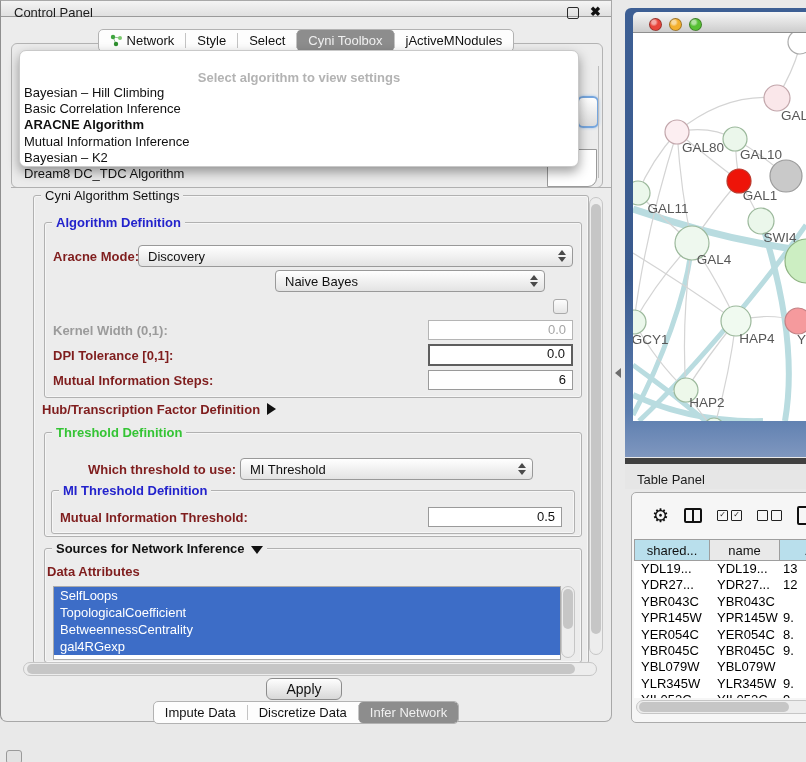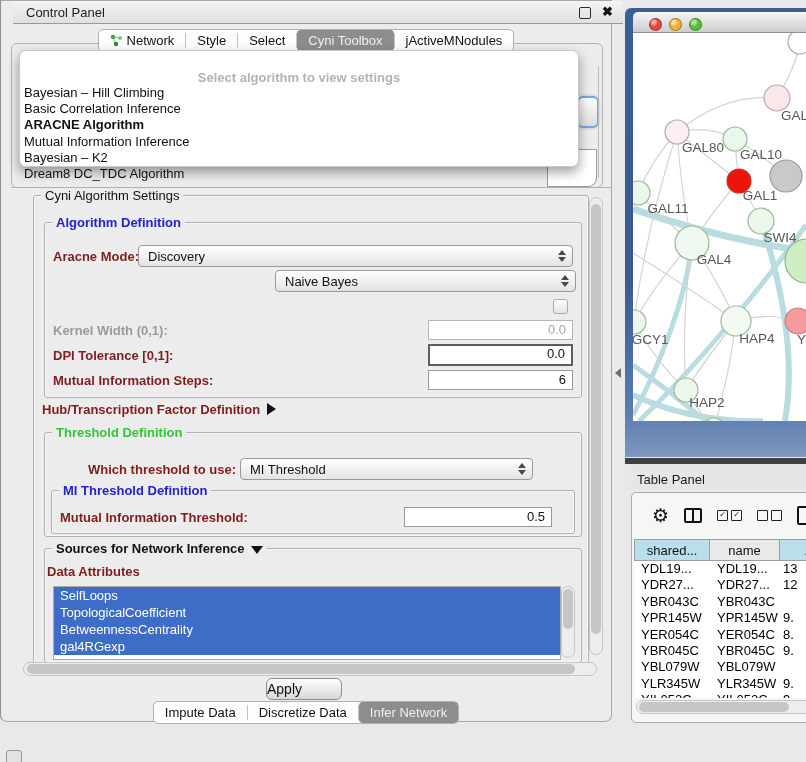--- a/index.html
+++ b/index.html
@@ -2,21 +2,21 @@
 <html><head>
 <meta charset="utf-8">
 <style>
   html,body{margin:0;padding:0;}
   #page{position:relative;width:806px;height:762px;background:#e9e9e9;overflow:hidden;
         font-family:"Liberation Sans",sans-serif;-webkit-font-smoothing:antialiased;}
 
   
   .cp{position:absolute;left:0;top:8;width:612px;height:722px;background:#ececec;
       border:1px solid #a8a8a8;border-left-color:#8f8f8f;border-radius:0 0 7px 7px;box-sizing:border-box;}
-  .cp-title{position:absolute;left:12px;top:0;width:100%;height:23px;
+  .cp-title{position:absolute;left:0;top:0;width:100%;height:16px;
       background:linear-gradient(#f4f4f4,#e0e0e0);border-bottom:1px solid #9a9a9a;box-sizing:border-box;}
   .cp-title .t{position:absolute;left:13px;top:4px;font-size:13px;color:#1c1c1c;}
   .float-ic{position:absolute;right:32px;top:6px;width:10px;height:10px;border:1.5px solid #2b2b2b;border-radius:2px;}
   .close-ic{position:absolute;right:10px;top:3px;font-size:13px;font-weight:bold;color:#111;}
 
   
   .tabbar{position:absolute;left:0;width:100%;display:flex;justify-content:center;}
   .tabstrip{display:flex;align-items:stretch;background:#fdfdfd;border:1px solid #b2b2b2;border-radius:5px;height:21px;overflow:hidden;}
   .tab{display:flex;align-items:center;gap:4px;padding:0 11px;font-size:13px;color:#111;white-space:nowrap;}
   .tab.sel{background:#8d8d8d;color:#f0f0f0;border-radius:4px;}
@@ -64,21 +64,21 @@
       border-left:9px solid #111;margin-left:7px;vertical-align:-1px;}
   .tri-d{display:inline-block;width:0;height:0;border-left:6px solid transparent;border-right:6px solid transparent;
       border-top:8px solid #111;margin-left:6px;vertical-align:-1px;}
   .attrlist{position:absolute;background:#fff;border:1px solid #aaa;overflow:hidden;}
   .attr{background:#3d6dc7;color:#fff;font-size:13px;line-height:17px;padding-left:6px;white-space:nowrap;}
   .vscroll{position:absolute;width:14px;background:#ededed;border:1px solid #c6c6c6;border-radius:7px;box-sizing:border-box;}
   .vthumb{position:absolute;left:1px;width:10px;background:#c6c6c6;border-radius:6px;}
   .hscroll{position:absolute;height:14px;background:#ededed;border:1px solid #c6c6c6;border-radius:7px;box-sizing:border-box;}
   .hthumb{position:absolute;top:1px;height:10px;background:#c6c6c6;border-radius:6px;}
   .applybtn{position:absolute;width:76px;height:22px;background:linear-gradient(#fefefe,#d8d8d8);
-      border:1px solid #8c8c8c;border-radius:6px;font-size:14px;color:#111;line-height:20px;box-sizing:border-box;}
+      border:1px solid #8c8c8c;border-radius:6px;font-size:14px;color:#111;text-align:center;line-height:20px;box-sizing:border-box;}
 
   
   .splitarrow{position:absolute;left:615px;top:368px;width:0;height:0;
       border-top:5px solid transparent;border-bottom:5px solid transparent;border-right:6px solid #6d6d6d;}
 
   
   .nw{position:absolute;left:625px;top:8px;width:181px;height:449px;
       background:linear-gradient(180deg,#3d5f94 0%,#3a5a8e 60%,#5a7cae 90%,#7f97bf 100%);
       border-radius:6px 0 0 0;overflow:hidden;}
   .nw-title{position:absolute;left:8px;top:4px;width:173px;height:21px;
@@ -171,21 +171,21 @@
 
           <span class="lbl" style="left:8px;top:26px;">Aracne Mode:</span>
           <div class="combo" style="left:93px;top:22px;width:435px;">
             <span class="v">Discovery</span>
             <span class="arrows">
                 <span class="arr-up"></span>
                 <span class="arr-dn"></span>
               </span>
           </div>
 
-          <div class="combo" style="left:230px;top:47px;width:301px;">
+          <div class="combo" style="left:230px;top:47px;width:270px;">
             <span class="v">Naive Bayes</span>
             <span class="arrows">
                 <span class="arr-up"></span>
                 <span class="arr-dn"></span>
               </span>
           </div>
 
           <span class="checkbox" style="left:508px;top:76px;"></span>
 
           <span class="lbl dis" style="left:8px;top:100px;">Kernel Width (0,1):</span>
@@ -208,21 +208,21 @@
             <span class="v">MI Threshold</span>
             <span class="arrows">
                 <span class="arr-up"></span>
                 <span class="arr-dn"></span>
               </span>
           </div>
 
           <div class="grp" style="left:6px;top:57px;width:522px;height:42px;">
             <span class="grp-t blue">MI Threshold Definition</span>
             <span class="lbl" style="left:8px;top:19px;">Mutual Information Threshold:</span>
-            <span class="field" style="left:352px;top:16px;width:148px;">0.5</span>
+            <span class="field" style="left:376px;top:16px;width:134px;">0.5</span>
           </div>
         </div>
 
         <div class="grp" style="left:10px;top:352px;width:536px;height:113px;text-decoration:underline;">
           <span class="grp-t bold"><span>Sources for Network Inference</span><span class="tri-d"></span></span>
           <span class="lbl" style="left:2px;top:15px;">Data Attributes</span>
           <div class="attrlist" style="left:8px;top:37px;width:506px;height:72px;" id="attrList">
               <div class="attr">SelfLoops</div>
               <div class="attr">TopologicalCoefficient</div>
               <div class="attr">BetweennessCentrality</div>

